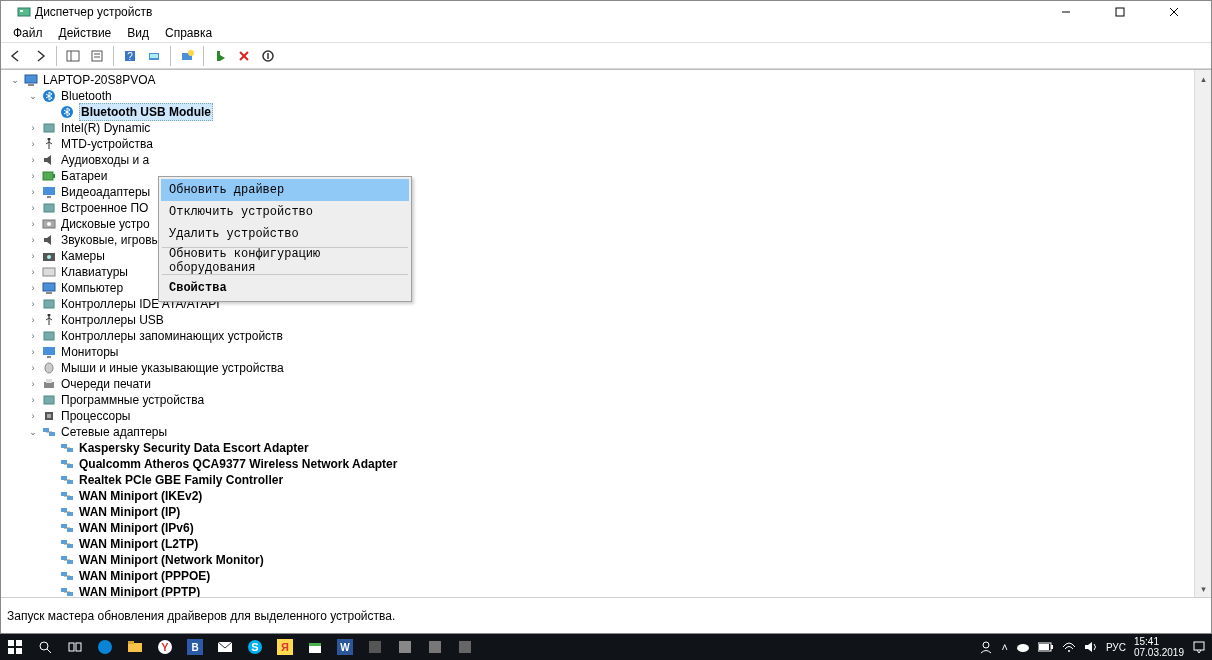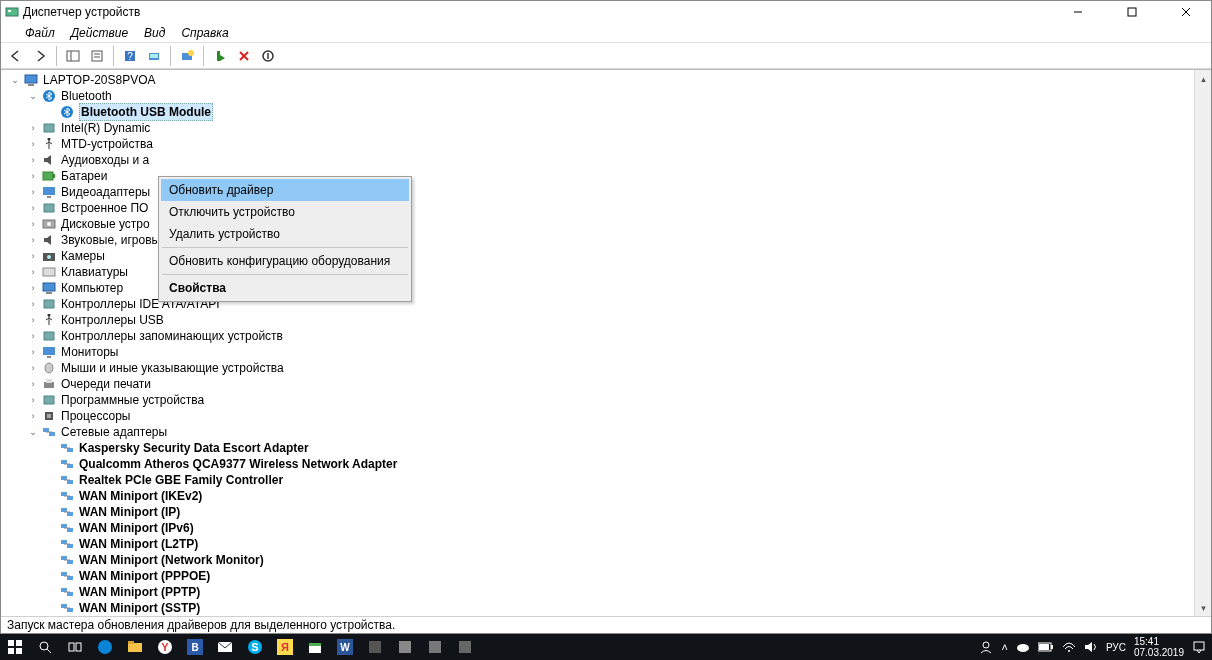--- a/index.html
+++ b/index.html
@@ -1,25 +1,25 @@
 <!DOCTYPE html>
 <html><head>
 <meta charset="utf-8">
 <style>
   * { box-sizing: border-box; }
   html, body { margin: 0; padding: 0; font-family: "Segoe UI", Tahoma, sans-serif; font-size: 12px; background: #fff; color: #000; width: 1212px; height: 660px; overflow: hidden; }
   .window { width: 1212px; height: 634px; display: flex; flex-direction: column; border: 1px solid #888; }
 
-  .titlebar { height: 22px; display: flex; align-items: center; padding: 0 4px; background: #fff; position: relative; }
+  .titlebar { height: 22px; display: flex; align-items: center; padding: 0 16px; background: #fff; position: relative; }
   .titlebar .icon { width: 14px; height: 14px; margin-right: 4px; }
   .titlebar .title { flex: 1; font-size: 12px; }
   .titlebar .winbtns { display: flex; gap: 20px; padding-right: 4px; }
   .titlebar .winbtn { width: 34px; height: 20px; display: flex; align-items: center; justify-content: center; font-size: 13px; }
 
-  .menubar { height: 20px; display: flex; align-items: center; padding: 0 16px; background: #fff; border-bottom: 1px solid #e0e0e0; font-style: italic; }
+  .menubar { height: 20px; display: flex; align-items: center; padding: 0 4px; background: #fff; border-bottom: 1px solid #e0e0e0; }
   .menubar .menu-item { padding: 2px 8px; cursor: default; }
 
   .toolbar { height: 26px; display: flex; align-items: center; padding: 2px 4px; border-bottom: 1px solid #d8d8d8; gap: 2px; }
   .toolbar .tb-btn { width: 22px; height: 22px; display: flex; align-items: center; justify-content: center; border: 1px solid transparent; }
   .toolbar .sep { width: 1px; height: 20px; background: #c0c0c0; margin: 0 3px; }
 
   .client { flex: 1; display: flex; border-top: 1px solid #bbb; position: relative; overflow: hidden; }
   .tree-area { flex: 1; overflow: auto; padding: 2px 0 2px 4px; position: relative; background: #fff; }
   .scrollbar { width: 17px; background: #f0f0f0; border-left: 1px solid #ddd; position: relative; }
   .scrollbar .arrow { width: 17px; height: 17px; display:flex; align-items:center; justify-content:center; font-size:9px; color:#555; position:absolute; left:0; }
@@ -28,26 +28,26 @@
 
   .tree-row { display: flex; align-items: center; height: 16px; line-height:16px; white-space: nowrap; cursor:default; }
   .tree-row .expander { width: 12px; height: 12px; display: inline-flex; align-items:center; justify-content:center; color:#666; font-size:9px; margin-right:2px; }
   .tree-row .expander.empty { visibility:hidden; }
   .tree-row .node-icon { width: 16px; height: 14px; margin-right: 4px; display:inline-flex; align-items:center; justify-content:center; font-size:11px; }
   .tree-row .label-span.selected { background: #cde8ff; border: 1px dotted #7aa; padding: 0 1px; }
 
   .lvl0 { padding-left: 4px; } .lvl1 { padding-left: 22px; } .lvl2 { padding-left: 40px; font-weight: bold; }
 
   .context-menu { position: absolute; left: 157px; top: 106px; width: 254px; background: #eee; border: 1px solid #a0a0a0; box-shadow: 2px 2px 3px rgba(0,0,0,.2); z-index: 50; padding: 2px; }
-  .context-menu .cm-item { height: 22px; display: flex; align-items: center; padding: 0 8px; cursor:default; }
+  .context-menu .cm-item { height: 22px; display: flex; align-items: center; padding: 0 8px; cursor:default;font-family:Liberation Mono, monospace; }
   .context-menu .cm-item.hovered { background: #90c8f6; }
   .context-menu .cm-item.bold { font-weight: 600; }
   .context-menu .cm-sep { height: 1px; background: #c8c8c8; margin: 2px 1px; }
 
-  .statusbar { height: 17px; border-top: 1px solid #d0d0d0; padding: 2px 6px; display:flex; align-items:center; background:#fff; font-size:12px; }
+  .statusbar { height: 36px; border-top: 1px solid #d0d0d0; padding: 2px 6px; display:flex; align-items:center; background:#fff; font-size:12px; }
 
   .taskbar { width: 1212px; height: 26px; background: #101318; display: flex; align-items: center; color: #fff; font-size: 11px; }
   .taskbar .tb-item { width: 30px; height: 26px; display:flex; align-items:center; justify-content:center; }
   .taskbar .spacer { flex:1; }
   .taskbar .tray { display:flex; align-items:center; gap:8px; padding-right:6px; }
   .taskbar .clock { display:flex; flex-direction:column; align-items:flex-start; line-height:11px; font-size:10px; }
 
   svg { display:block; }
 </style>
 </head>

